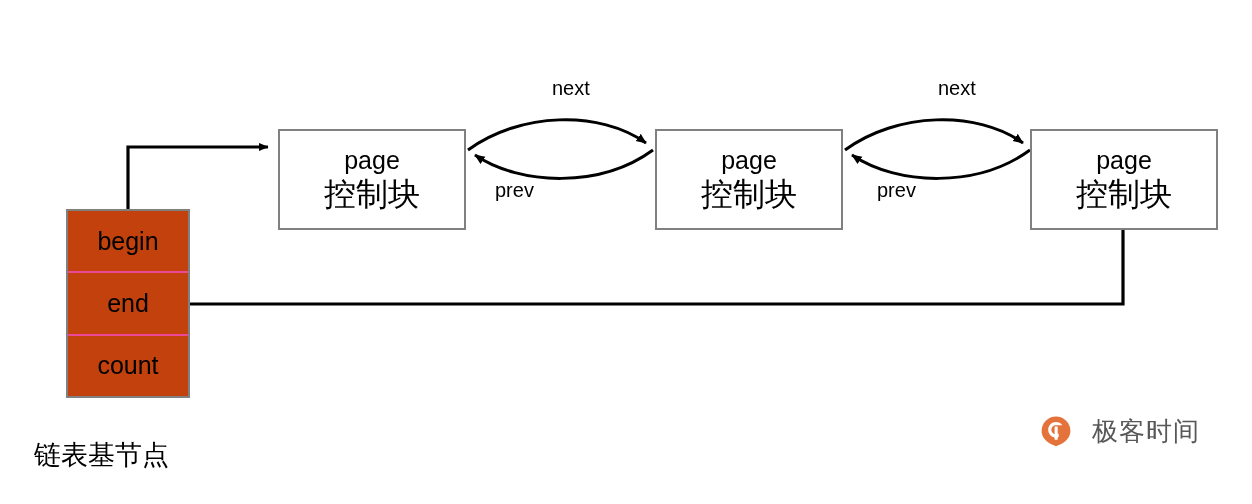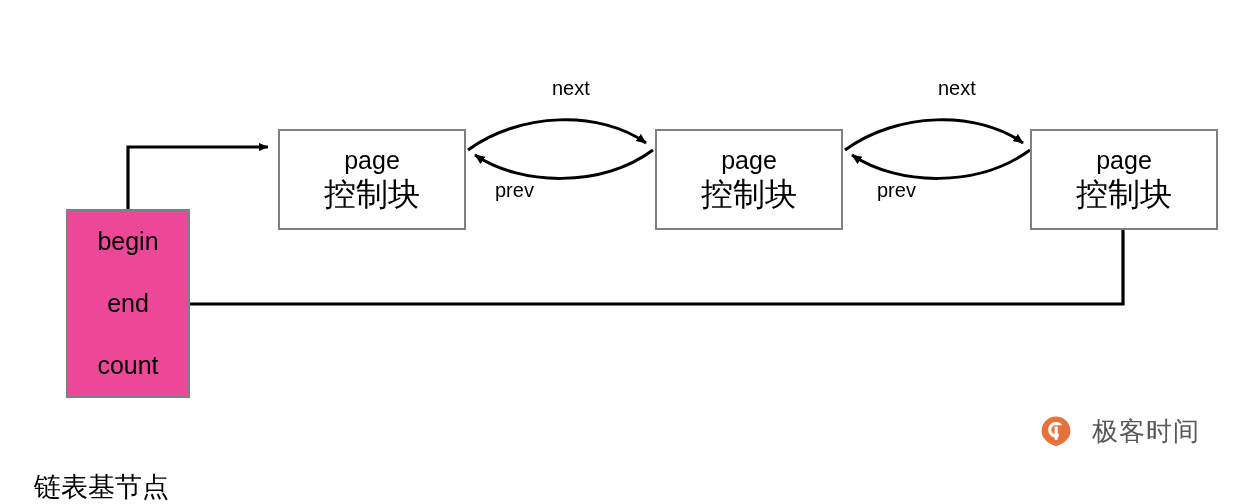--- a/index.html
+++ b/index.html
@@ -55,21 +55,21 @@
   #node-2 { left: 655px; top: 97px; }
   #node-3 { left: 1030px; top: 97px; }
 
   #base-node {
     position: absolute;
     left: 66px;
     top: 209px;
     width: 124px;
     height: 189px;
     border: 2px solid #808080;
-    background: #ec4899;
+    background: #c2410c;
     box-sizing: border-box;
     display: flex;
     flex-direction: column;
   }
   .base-cell {
     flex: 1 1 0;
     display: flex;
     align-items: center;
     justify-content: center;
     font-size: 25px;
@@ -87,21 +87,20 @@
   }
   #label-node-title {
     left: 286px;
     top: 34px;
     font-size: 27px;
   }
   #label-base-title {
     left: 34px;
     top: 437px;
     font-size: 27px;
-    margin-top: 32px;
   }
   .edge-label {
     position: absolute;
     white-space: nowrap;
     font-size: 20px;
     color: #000;
   }
   #label-next-1 { left: 552px; top: 77px; }
   #label-prev-1 { left: 495px; top: 179px; }
   #label-next-2 { left: 938px; top: 77px; }

